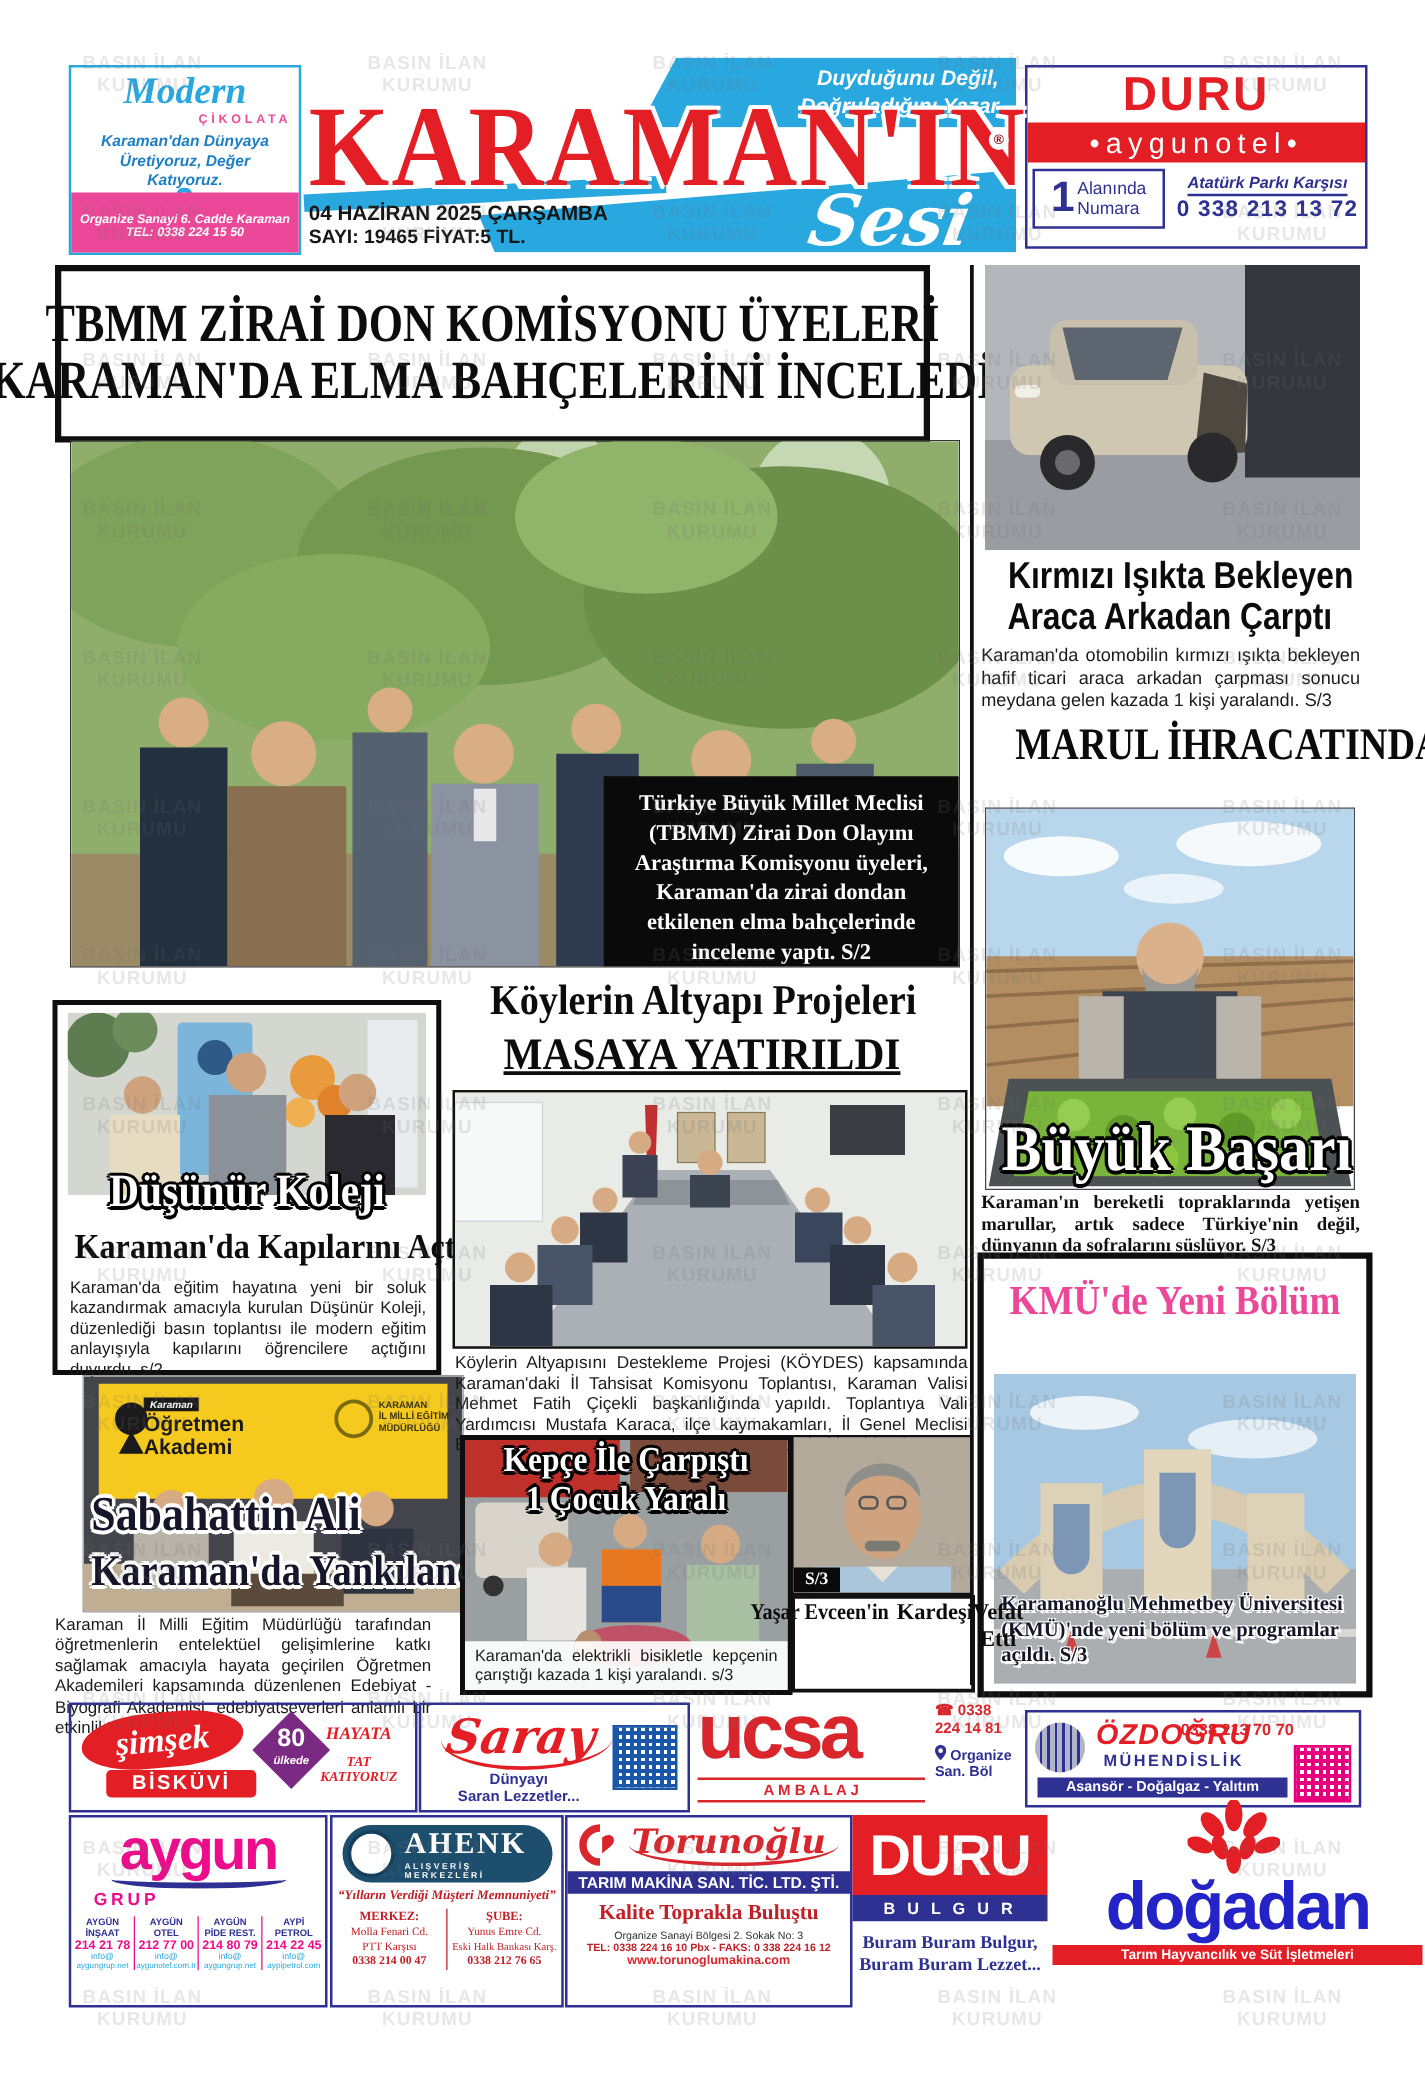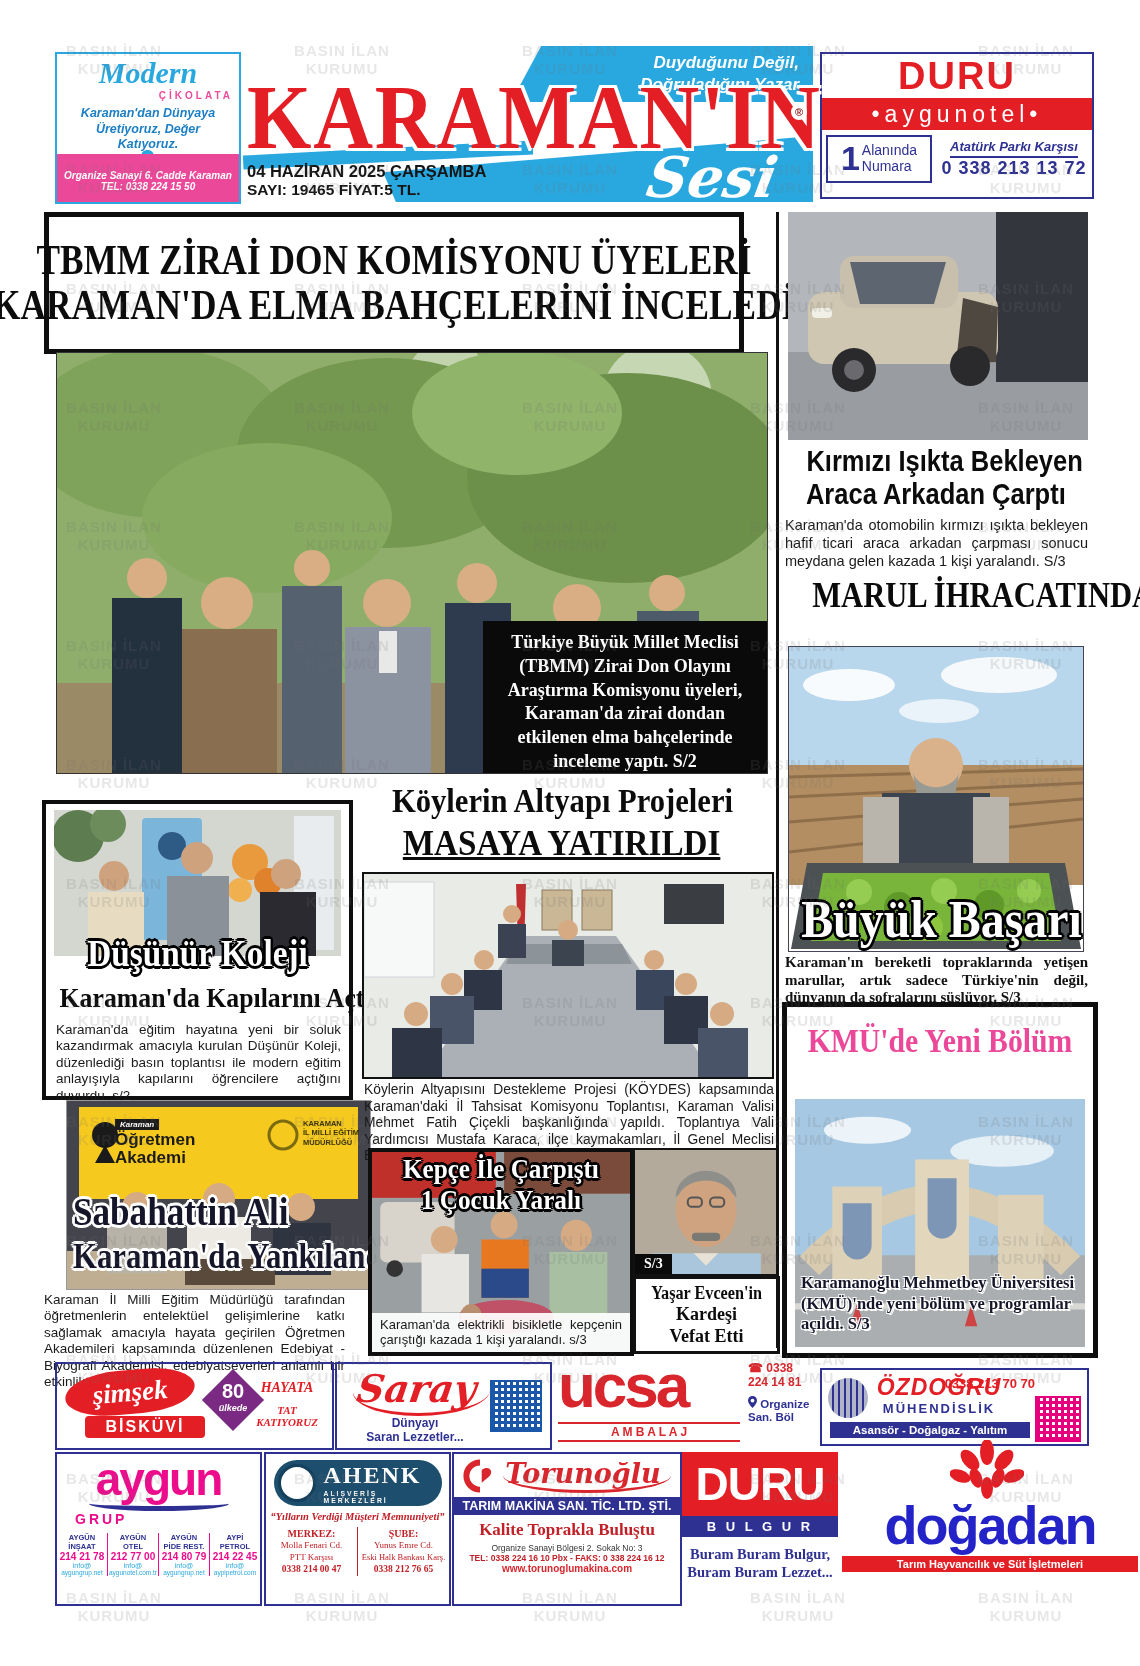--- a/index.html
+++ b/index.html
@@ -347,21 +347,21 @@
       <ellipse cx="70" cy="58" rx="30" ry="36" fill="#cfa37f"></ellipse>
       <path d="M40 46 a30 26 0 0 1 60 0 l-4 -4 a28 20 0 0 0 -52 0 z" fill="#8e8e8a"></path>
       <rect x="52" y="46" width="14" height="9" rx="4" fill="none" stroke="#555" stroke-width="2"></rect>
       <rect x="74" y="46" width="14" height="9" rx="4" fill="none" stroke="#555" stroke-width="2"></rect>
       <rect x="56" y="80" width="28" height="8" rx="4" fill="#7a7a74"></rect>
       <rect x="16" y="100" width="108" height="20" fill="#aac6dc"></rect>
       <polygon points="58,100 70,112 82,100" fill="#e8e2d6"></polygon>
     </svg>
     <span class="abs serif b" style="left:0;bottom:0;background:#0a0a0a;color:#fff;font-size:14px;padding:2px 9px;">S/3</span>
   </div>
-  <div class="abs ctr serif b" style="left:633px;top:1276px;width:141px;height:72px;border:3px solid #111;display:flex;flex-direction:column;justify-content:center;line-height:1.2;color:#0c0c0c;">
+  <div class="abs ctr serif b" style="left:633px;top:1276px;width:141px;height:72px;border:3px solid #111;display:flex;flex-direction:row;justify-content:center;line-height:1.2;color:#0c0c0c;">
     <div style="font-size:18px;"><span class="sq" style="--sx:.9;">Yaşar Evceen'in</span></div>
     <div style="font-size:18px;">Kardeşi</div>
     <div style="font-size:18px;">Vefat Etti</div>
   </div>
 
   <div class="abs" style="left:55px;top:1362px;width:275px;height:84px;border:2px solid #2e3192;">
     <div class="abs" style="left:8px;top:6px;width:130px;height:44px;background:#e31e24;border-radius:50% 45% 50% 45%/65% 55% 65% 55%;transform:rotate(-5deg);display:flex;align-items:center;justify-content:center;">
       <span class="b i" style="color:#fff;font-size:27px;font-family:'Liberation Serif',serif;">şimşek</span>
     </div>
     <div class="abs b ctr" style="left:28px;top:52px;width:120px;background:#e31e24;color:#fff;font-size:16px;letter-spacing:2px;border-radius:4px;padding:2px 0;">BİSKÜVİ</div>

